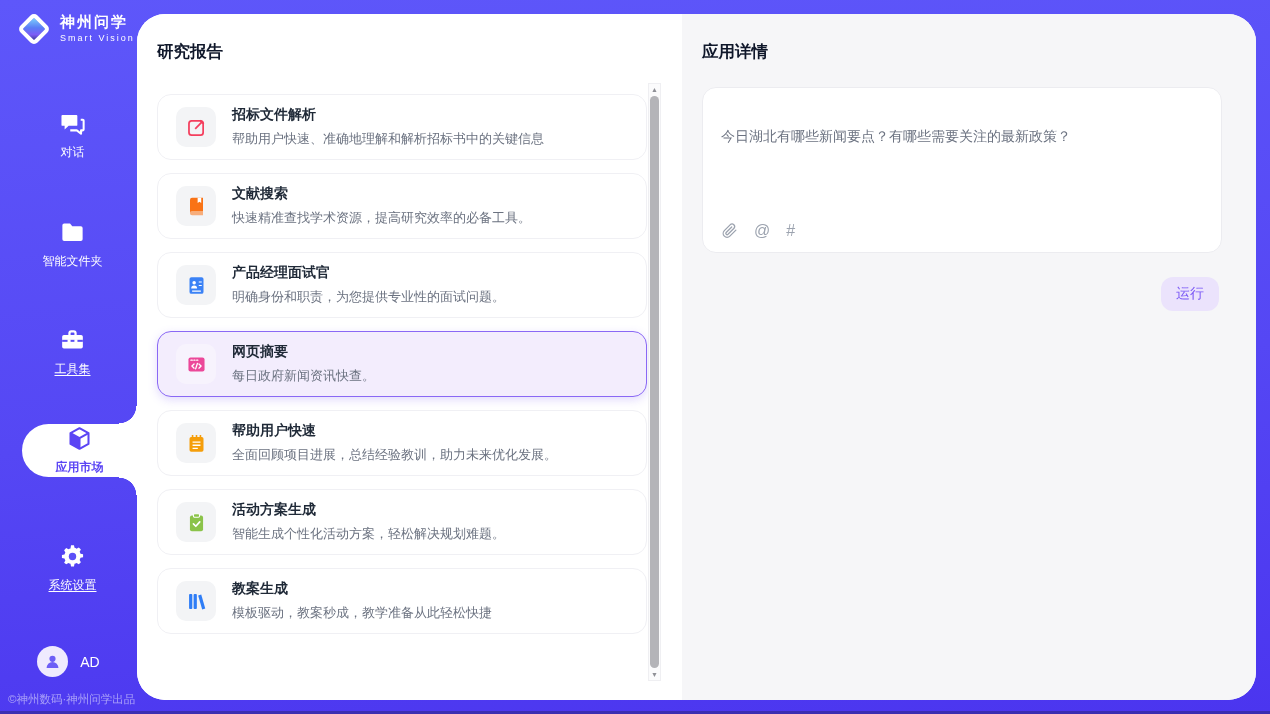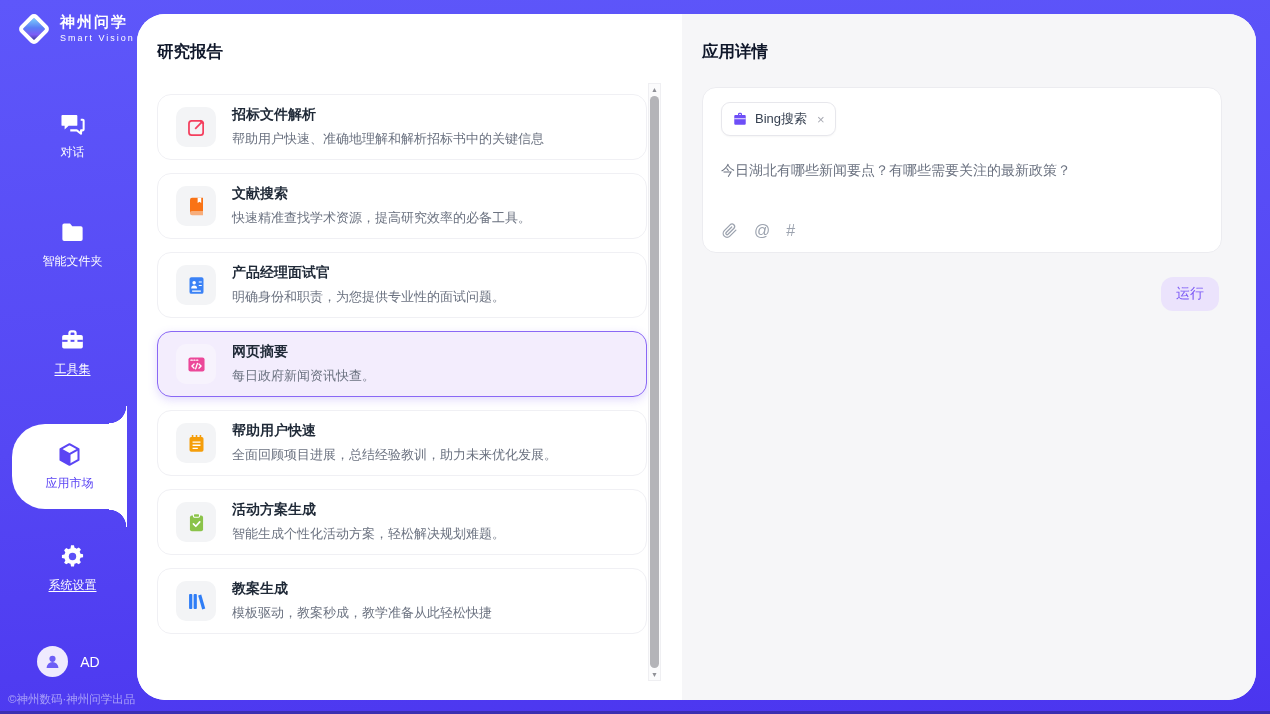--- a/index.html
+++ b/index.html
@@ -18,22 +18,22 @@
   .brand-name{color:#fff;font-size:15px;font-weight:700;letter-spacing:2px;}
   .brand-sub{color:#fff;font-size:9px;letter-spacing:2px;margin-top:3px;}
 
   .nav-item{position:absolute;left:4px;width:137px;display:flex;flex-direction:column;
       align-items:center;color:#fff;cursor:pointer;}
   .nav-icon{width:27px;height:27px;display:block;}
   .nav-icon svg{width:100%;height:100%;display:block;}
   .nav-label{font-size:12px;margin-top:7px;}
   .nav-label.u{text-decoration:underline;text-underline-offset:2px;}
 
-  .nav-item.active{left:12px;width:115px;height:85px;background:#fff;color:#5b45f4;
-      border-radius:33px 0 0 33px;justify-content:center;}
+  .nav-item.active{left:22px;width:115px;height:53px;background:#fff;color:#5b45f4;
+      border-radius:33px 0 0 33px;justify-content:center;font-weight:bold;}
   .curve{position:absolute;right:0;width:18px;height:18px;pointer-events:none;}
   .curve.t{top:-18px;background:radial-gradient(circle 18px at 0 0,rgba(0,0,0,0) 0 17px,#fff 17.5px);}
   .curve.b{bottom:-18px;background:radial-gradient(circle 18px at 0 100%,rgba(0,0,0,0) 0 17px,#fff 17.5px);}
 
   .user-row{position:absolute;left:0;top:646px;width:137px;display:flex;align-items:center;
       justify-content:center;gap:12px;cursor:pointer;}
   .avatar{width:31px;height:31px;border-radius:50%;background:#efeafe;display:flex;
       align-items:center;justify-content:center;color:#6d5ef6;}
   .avatar svg{width:19px;height:19px;}
   .user-name{color:#fff;font-size:14px;}
@@ -264,30 +264,20 @@
         <span class="arr">▲</span>
         <span class="thumb"></span>
         <span class="arr">▼</span>
       </div>
     </section>
 
     <section class="detail-panel">
       <h1 class="panel-title">应用详情</h1>
 
       <div class="query-card">
-        <div class="tag">
-          <span class="tag-icon" id="tag-icon">
-              <svg viewBox="0 0 24 24">
-                <path fill="currentColor" d="M9 6V5a2.2 2.2 0 0 1 2.2-2.2h1.6A2.2 2.2 0 0 1 15 5v1h4A1.6 1.6 0 0 1 20.6 7.6V19A1.6 1.6 0 0 1 19 20.6H5A1.6 1.6 0 0 1 3.4 19V7.6A1.6 1.6 0 0 1 5 6zm1.8 0h2.4V5a.4.4 0 0 0-.4-.4h-1.6a.4.4 0 0 0-.4.4z"></path>
-                <path d="M3.4 11.6h17.2" stroke="#fff" stroke-width="1.3"></path>
-              </svg>
-            </span>
-          <span class="tag-label">Bing搜索</span>
-          <span class="tag-close">×</span>
-        </div>
 
         <div class="query-text">今日湖北有哪些新闻要点？有哪些需要关注的最新政策？</div>
 
         <div class="composer">
           <span class="cicon" id="clip-icon">
               <svg viewBox="0 0 24 24" fill="none" stroke="currentColor" stroke-width="1.8" stroke-linecap="round">
                 <path d="M21 11.5l-8.5 8.5a5.5 5.5 0 0 1-7.8-7.8l8.5-8.5a3.7 3.7 0 0 1 5.2 5.2l-8.5 8.5a1.84 1.84 0 0 1-2.6-2.6l7.8-7.8"></path>
               </svg>
             </span>
           <span class="glyph">@</span>

